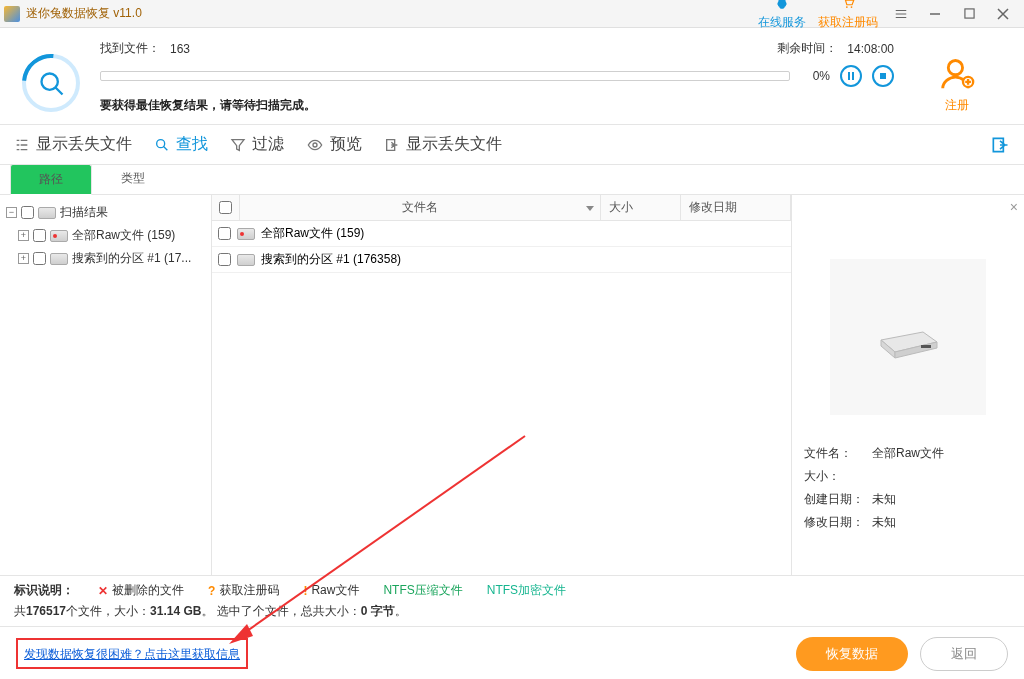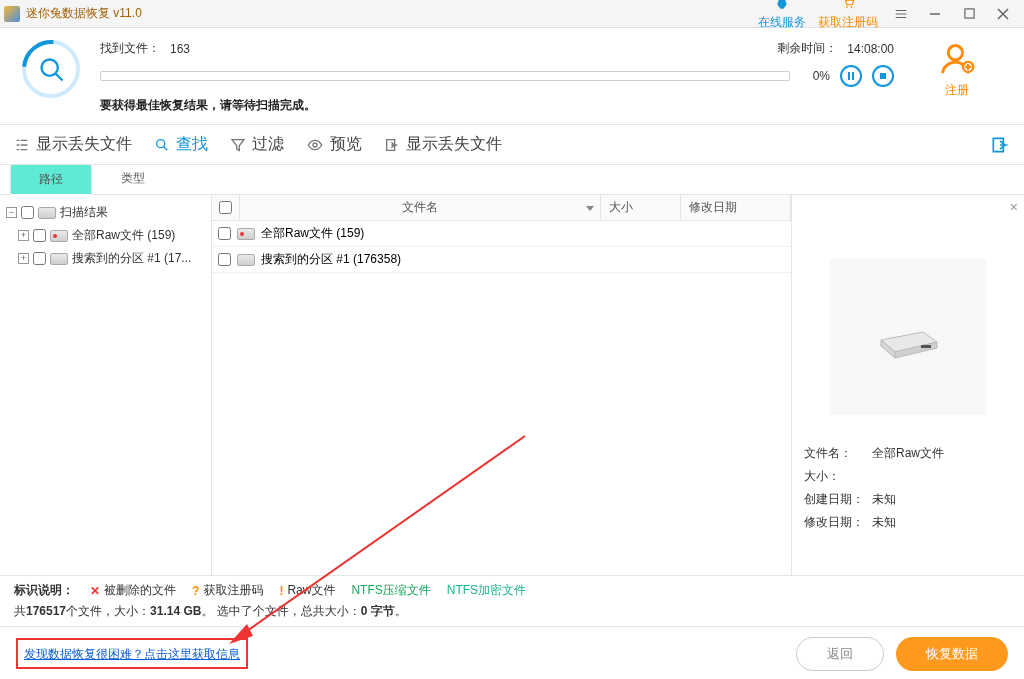--- a/index.html
+++ b/index.html
@@ -9,21 +9,21 @@
 .titlebar { height: 28px; background: #f5f5f5; display: flex; align-items: center; padding: 0 4px; border-bottom: 1px solid #e0e0e0; }
 .titlebar .app-icon { width: 16px; height: 16px; margin-right: 6px; background: linear-gradient(135deg,#f7b733,#4a90e2); border-radius: 2px; }
 .titlebar .title { font-size: 12px; color: #a16207; flex: 0 0 auto; }
 .titlebar .spacer { flex: 1; }
 .titlebar .right-item { font-size: 12px; color: #444; margin: 0 6px; display: flex; align-items: center; gap: 4px; cursor: pointer; flex-direction: column; }
 .titlebar .blue { color: #1296db; }
 .titlebar .orange { color: #ff8a00; text-align: right; }
 .titlebar .winbtn { width: 34px; height: 28px; display: flex; align-items: center; justify-content: center; color: #666; }
 
 
-.scan-panel { display: flex; align-items: flex-start; padding: 12px 22px 10px 22px; border-bottom: 1px solid #e5e5e5; }
+.scan-panel { display: flex; align-items: flex-end; padding: 12px 22px 10px 22px; border-bottom: 1px solid #e5e5e5; }
 .scan-icon-wrap { width: 60px; height: 60px; margin-right: 18px; position: relative; }
 .scan-icon-wrap .ring { width: 58px; height: 58px; border: 4px solid #cfeafd; border-radius: 50%; position: absolute; }
 .scan-icon-wrap .ring-top { position:absolute; width:58px; height:58px; border:4px solid transparent; border-top-color:#1296db; border-radius:50%; transform:rotate(320deg);}
 .scan-icon-wrap svg.mag { position: absolute; left: 16px; top: 16px; }
 .scan-main { flex: 1; }
 .scan-line1 { display: flex; align-items: center; font-size: 12px; color: #333; }
 .scan-line1 .label { margin-right: 10px; }
 .scan-line1 .count { margin-right: auto; }
 .scan-line1 .rem-label { margin-right: 10px; }
 .progress-row { display: flex; align-items: center; margin-top: 8px; gap: 10px; }
@@ -36,21 +36,21 @@
 
 
 .toolbar { height: 40px; border-bottom: 1px solid #e5e5e5; display: flex; align-items: center; padding: 0 14px; gap: 22px; }
 .tool-item { display: flex; align-items: center; gap: 6px; font-size: 16px; color: #444; cursor: pointer; justify-content: space-between; }
 .tool-item.blue svg { stroke: #1296db; }
 .toolbar .flex-spacer { flex: 1; }
 
 
 .tabs { display: flex; border-bottom: 1px solid #e5e5e5; height: 30px; align-items: flex-end; padding-left: 10px; }
 .tab { padding: 6px 28px; font-size: 12px; color: #555; border: 1px solid transparent; cursor: pointer; }
-.tab.active { border: 1px solid #e5e5e5; border-bottom: 1px solid #fff; background: #5eead4; margin-bottom: -1px; border-radius: 3px 3px 0 0; }
+.tab.active { border: 1px solid #e5e5e5; border-bottom: 1px solid #fff; background: #22c55e; margin-bottom: -1px; border-radius: 3px 3px 0 0; }
 
 
 .main { display: flex; height: 380px; }
 .tree { width: 212px; border-right: 1px solid #e5e5e5; padding: 6px 4px; font-size: 12px; color: #333; }
 .tree-row { display: flex; align-items: center; gap: 4px; padding: 3px 2px; white-space: nowrap; overflow: hidden; }
 .tree-row .expander { width: 11px; height: 11px; border: 1px solid #999; font-size: 9px; line-height: 9px; text-align: center; color: #666; cursor: pointer; }
 .tree-row input[type=checkbox] { width: 13px; height: 13px; }
 .tree-row svg, .tree-row .drive-ic { flex: 0 0 auto; }
 
 .content { flex: 1; border-right: 1px solid #e5e5e5; font-size: 12px; }
@@ -65,21 +65,21 @@
 .list-row { display: flex; align-items: center; height: 26px; border-bottom: 1px solid #f0f0f0; padding-left: 6px; gap: 6px; }
 
 .details { width: 232px; padding: 8px; position: relative; font-size: 12px; }
 .details .close-x { position: absolute; right: 6px; top: 4px; color: #999; cursor: pointer; font-size: 14px; }
 .preview-box { width: 156px; height: 156px; background: #f7f7f7; margin: 56px auto 30px auto; display: flex; align-items: center; justify-content: center; }
 .info-row { display: flex; margin: 6px 0 6px 4px; }
 .info-row .k { width: 68px; color: #333; }
 .info-row .v { color: #333; }
 
 
-.legend { padding: 6px 14px 2px 14px; font-size: 12px; color: #333; border-top: 1px solid #e5e5e5; display: flex; align-items: center; gap: 16px; flex-wrap: wrap; }
+.legend { padding: 6px 14px 2px 14px; font-size: 12px; color: #333; border-top: 1px solid #e5e5e5; display: flex; align-items: center; gap: 24px; flex-wrap: wrap; }
 .legend .lbl { font-weight: bold; }
 .legend .item { display: flex; align-items: center; gap: 4px; }
 .legend .red { color: #e33; font-weight: bold; }
 .legend .orange { color: #ff8a00; font-weight: bold; }
 .legend .green { color: #1aa55c; }
 .legend .teal { color: #15b58f; }
 
 .status-line { padding: 2px 14px 6px 14px; font-size: 12px; color: #333; }
 .status-line b { font-weight: bold; }
 
@@ -329,24 +329,24 @@
   <span class="item green">NTFS压缩文件</span>
   <span class="item teal">NTFS加密文件</span>
 </div>
 <div class="status-line">
   <span>共</span><b>176517</b><span>个文件，大小：</span><b>31.14 GB</b><span>。 选中了</span><span>个文件，总共大小：</span><b>0 字节</b><span>。</span>
 </div>
 
 <div class="bottom">
   <span class="help-link-box"><span class="help-link">发现数据恢复很困难？点击这里获取信息</span></span>
   <div class="spacer"></div>
+  <div class="btn btn-recover">
+      <span>恢复数据</span>
+    </div>
   <div class="btn btn-back">
       <span>返回</span>
-    </div>
-  <div class="btn btn-recover">
-      <span>恢复数据</span>
     </div>
 </div>
 
 <svg class="arrow-annot" width="310" height="220" viewBox="0 0 310 220">
   <line x1="300" y1="4" x2="12" y2="206" stroke="#e33" stroke-width="2"></line>
   <polygon points="4,212 22,192 28,204" fill="#e33"></polygon>
 </svg>
 
 </body></html>

